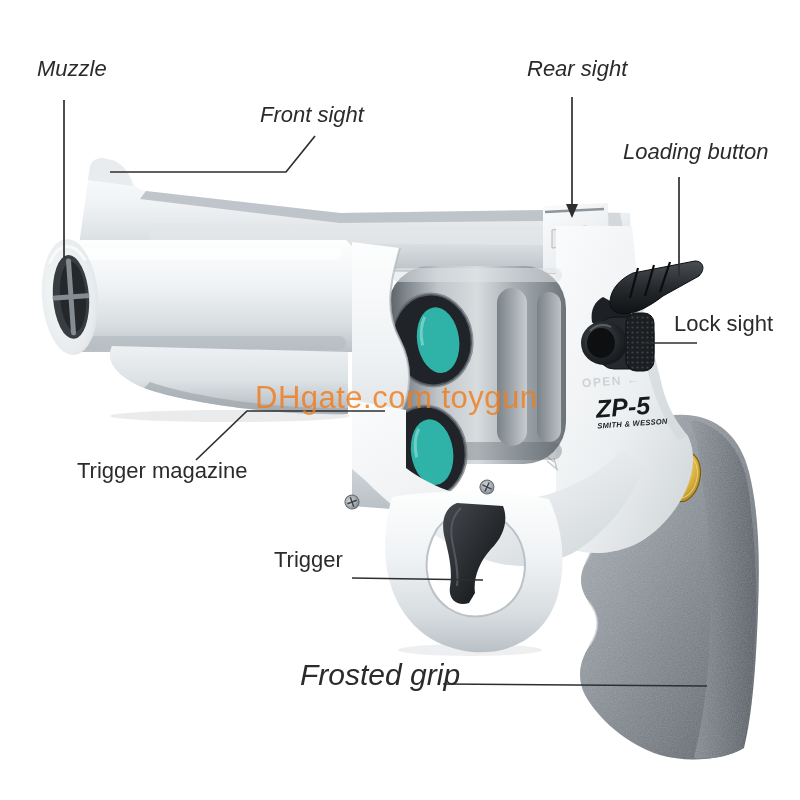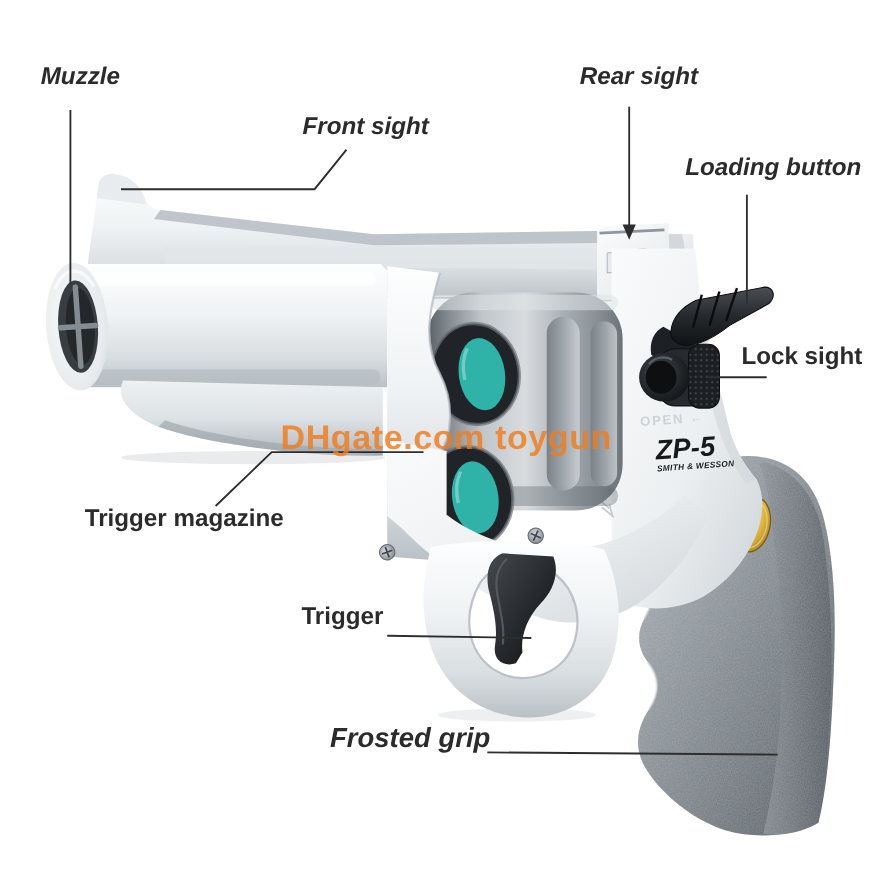--- a/index.html
+++ b/index.html
@@ -1,23 +1,23 @@
 <!DOCTYPE html>
 <html style="--label-text: #2B2B2B; --watermark-orange: #F07D1D; --bullet-teal: #2FB3A8; --frame-white: #EFF2F4; --cylinder-gray: #9AA1A7; --grip-gray: #7F868C; --medallion-gold: #D9B13B; --hardware-black: #1B1E21; --leader-line: #2E2E2E;"><head>
 <meta charset="utf-8">
 <style>
   html,body{margin:0;padding:0;background:#ffffff;}
   .stage{position:relative;width:800px;height:800px;background:#ffffff;overflow:hidden;
          font-family:"Liberation Sans",sans-serif;}
   .stage svg{position:absolute;left:0;top:0;}
-  .label{position:absolute;font-weight:700;font-size:22px;line-height:1.1;
+  .label{position:absolute;font-weight:400;font-size:22px;line-height:1.1;
          color:var(--label-text,#2b2b2b);white-space:nowrap;}
   .label.italic{font-style:italic;}
-  .label.big{font-size:25px;}
-  .watermark{position:absolute;left:255px;top:380px;font-size:31px;font-weight:700;
+  .label.big{font-size:30px;}
+  .watermark{position:absolute;left:255px;top:380px;font-size:31px;font-weight:400;
              letter-spacing:.5px;color:var(--watermark-orange,#f07d1d);opacity:.82;
              white-space:nowrap;pointer-events:none;}
 </style>
 </head>
 <body>
 
 <div class="stage">
 
 <svg width="800" height="800" viewBox="0 0 800 800">
   <defs>
@@ -254,21 +254,21 @@
     <polyline points="385,411 247,411 196,460"></polyline>
     <polyline points="352,578 483,580"></polyline>
     <polyline points="443,684 707,686"></polyline>
   </g>
   <polygon points="572,218 566,204 578,204" style="fill:var(--leader-line,#2e2e2e)"></polygon>
 </svg>
 
 <div class="watermark">DHgate.com toygun</div>
 
 <div class="label italic" style="left:37px;top:57px">Muzzle</div>
-<div class="label italic" style="left:275px;top:103px">Front sight</div>
+<div class="label italic" style="left:260px;top:103px">Front sight</div>
 <div class="label italic" style="left:527px;top:57px">Rear sight</div>
 <div class="label italic" style="left:623px;top:140px">Loading button</div>
 <div class="label" style="left:674px;top:312px">Lock sight</div>
 <div class="label" style="left:77px;top:459px">Trigger magazine</div>
 <div class="label" style="left:274px;top:548px">Trigger</div>
 <div class="label italic big" style="left:300px;top:658px">Frosted grip</div>
 
 </div>
 
 </body></html>

